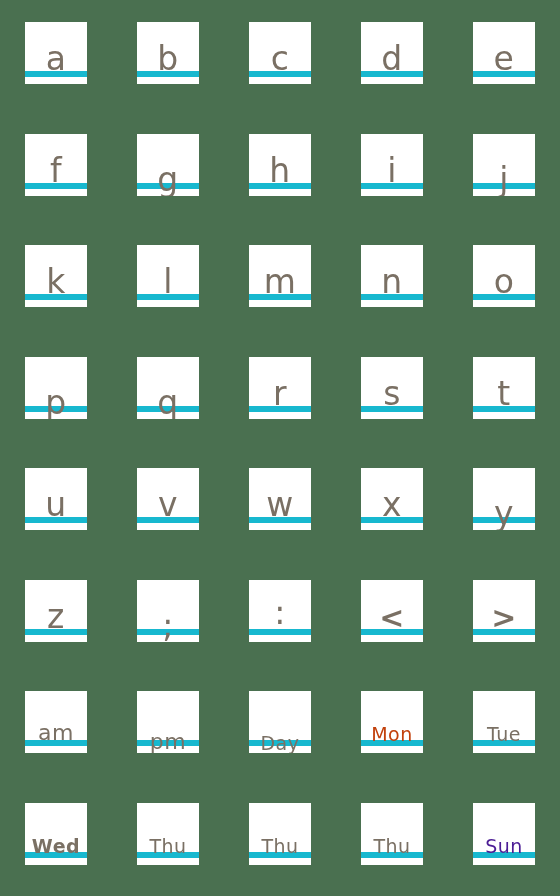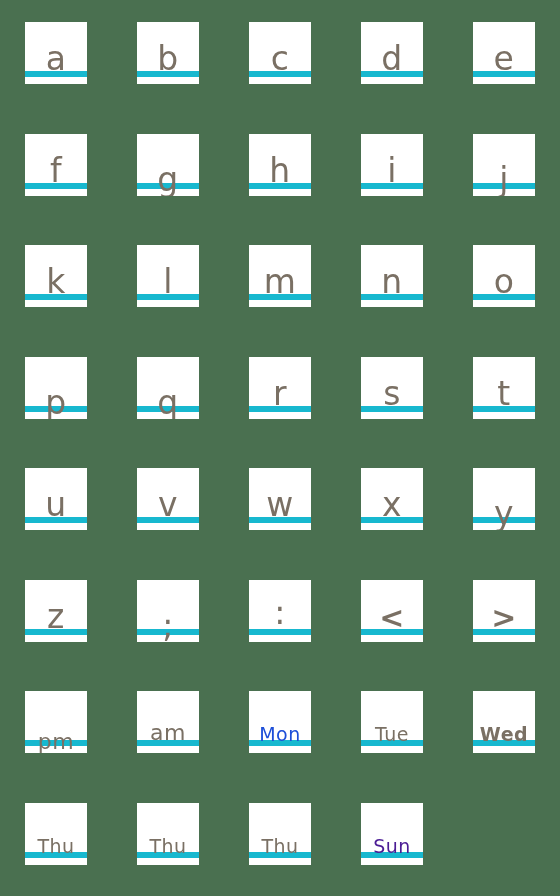--- a/index.html
+++ b/index.html
@@ -280,33 +280,39 @@
       </div>
       <div class="cell">
         <div class="tile" style="background: rgb(255, 255, 255);">
           <div class="baseline" style="background: rgb(23, 184, 207);"></div>
           <div class="glyph s-angle" style="color: rgb(122, 112, 100);">&gt;</div>
         </div>
       </div>
       <div class="cell">
         <div class="tile" style="background: rgb(255, 255, 255);">
           <div class="baseline" style="background: rgb(23, 184, 207);"></div>
+          <div class="glyph s-pair" style="color: rgb(122, 112, 100);">am</div>
+        </div>
+      </div>
+      <div class="cell">
+        <div class="tile" style="background: rgb(255, 255, 255);">
+          <div class="baseline" style="background: rgb(23, 184, 207);"></div>
           <div class="glyph s-pair desc-deep" style="color: rgb(122, 112, 100);">pm</div>
         </div>
       </div>
       <div class="cell">
         <div class="tile" style="background: rgb(255, 255, 255);">
           <div class="baseline" style="background: rgb(23, 184, 207);"></div>
-          <div class="glyph s-pair" style="color: rgb(122, 112, 100);">am</div>
-        </div>
-      </div>
-      <div class="cell">
-        <div class="tile" style="background: rgb(255, 255, 255);">
-          <div class="baseline" style="background: rgb(23, 184, 207);"></div>
-          <div class="glyph s-trio" style="color: #1d4ed8;">Mon</div>
+          <div class="glyph s-trio desc-deep" style="color: rgb(122, 112, 100);">Day</div>
+        </div>
+      </div>
+      <div class="cell">
+        <div class="tile" style="background: rgb(255, 255, 255);">
+          <div class="baseline" style="background: rgb(23, 184, 207);"></div>
+          <div class="glyph s-trio" style="color: #c2410c;">Mon</div>
         </div>
       </div>
       <div class="cell">
         <div class="tile" style="background: rgb(255, 255, 255);">
           <div class="baseline" style="background: rgb(23, 184, 207);"></div>
           <div class="glyph s-trio" style="color: rgb(122, 112, 100);">Tue</div>
         </div>
       </div>
       <div class="cell">
         <div class="tile" style="background: rgb(255, 255, 255);">

